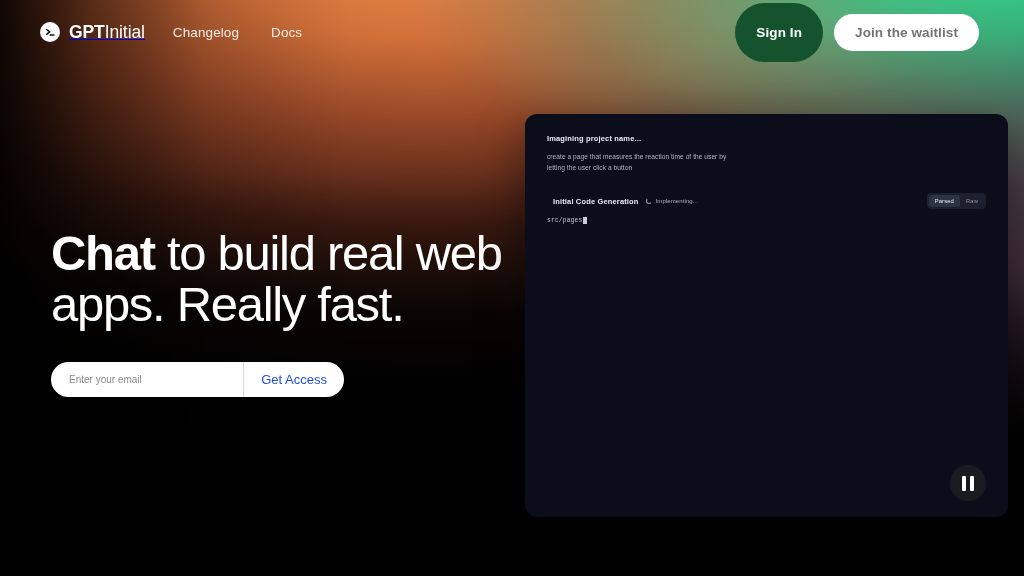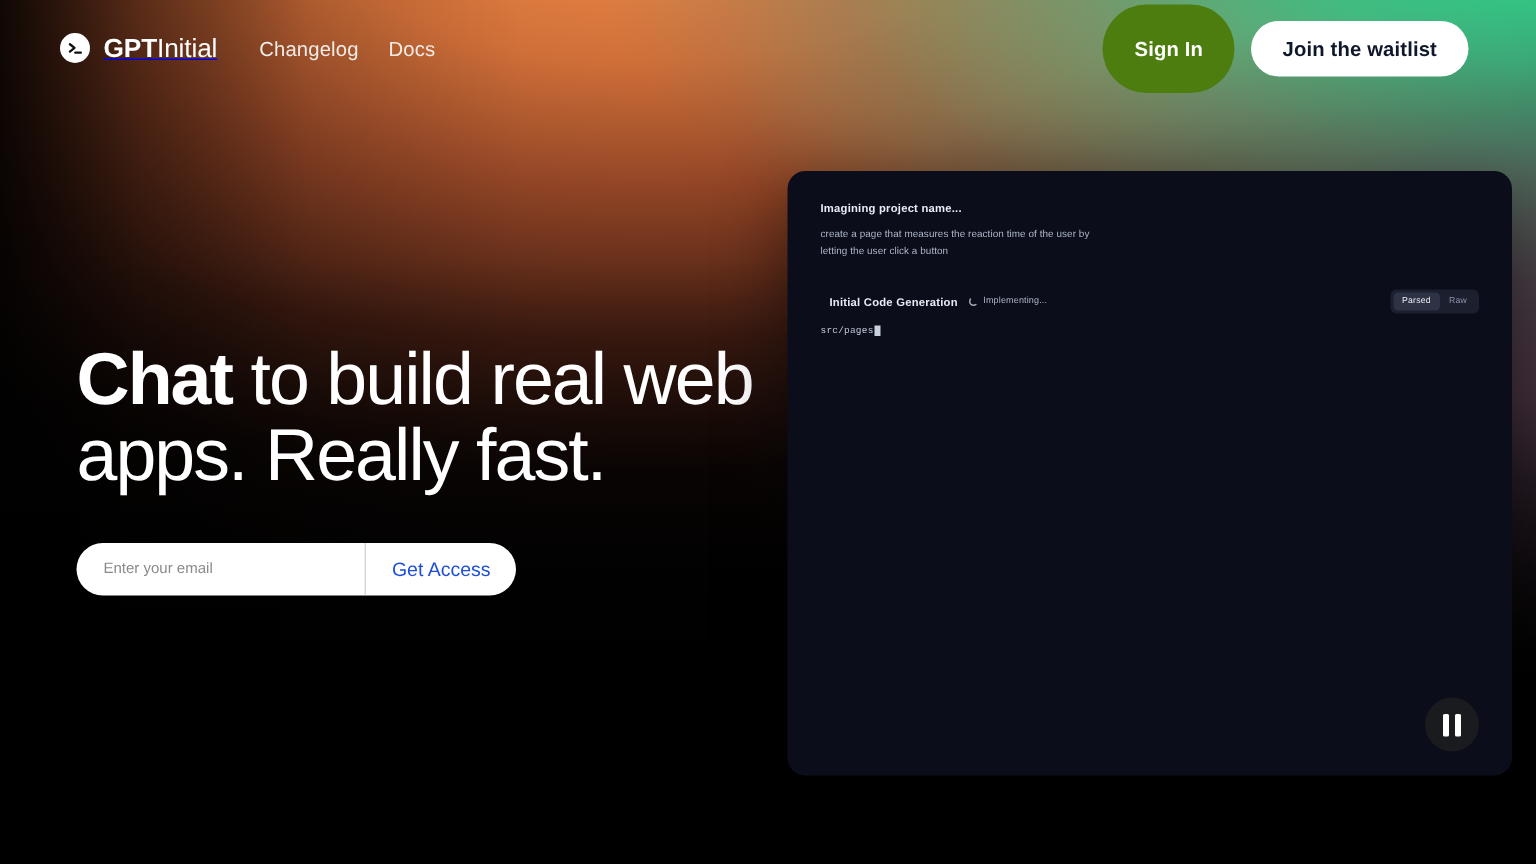--- a/index.html
+++ b/index.html
@@ -91,39 +91,39 @@
     display:flex; align-items:center; justify-content:center;
     flex:0 0 auto;
   }
   .brand-mark svg { display:block; }
   .brand-text {
     font-size:17.5px; color:#fff; letter-spacing:-0.1px; white-space:nowrap;
   }
   .brand-text .b { font-weight:700; }
   .brand-text .n { font-weight:400; }
 
-  .nav { display:flex; align-items:center; gap:20px; }
+  .nav { display:flex; align-items:center; gap:32px; }
   .nav a {
     font-size:13.5px; color:#f2ece8; text-decoration:none;
     letter-spacing:0.1px; white-space:nowrap;
   }
 
   .header-actions { margin-left:auto; display:flex; align-items:center; gap:11px; }
   .btn {
     border:none; cursor:pointer; white-space:nowrap;
     font-family:"Liberation Sans", sans-serif;
     font-size:13.5px; font-weight:600; letter-spacing:0.1px;
     border-radius:999px;
   }
   .btn-dark {
-    background:#4d7c0f; color:#ffffff;
+    background:#14532d; color:#ffffff;
     padding:22px 21px;
   }
   .btn-light {
-    background:#ffffff; color:#0f172a;
+    background:#ffffff; color:#737373;
     padding:11px 21px;
   }
 
   
   .hero {
     position:absolute; left:51px; top:228px; width:470px; z-index:15;
   }
   .hero h1 {
     font-size:49px; line-height:1.05;
     color:#ffffff; letter-spacing:-1.3px;

